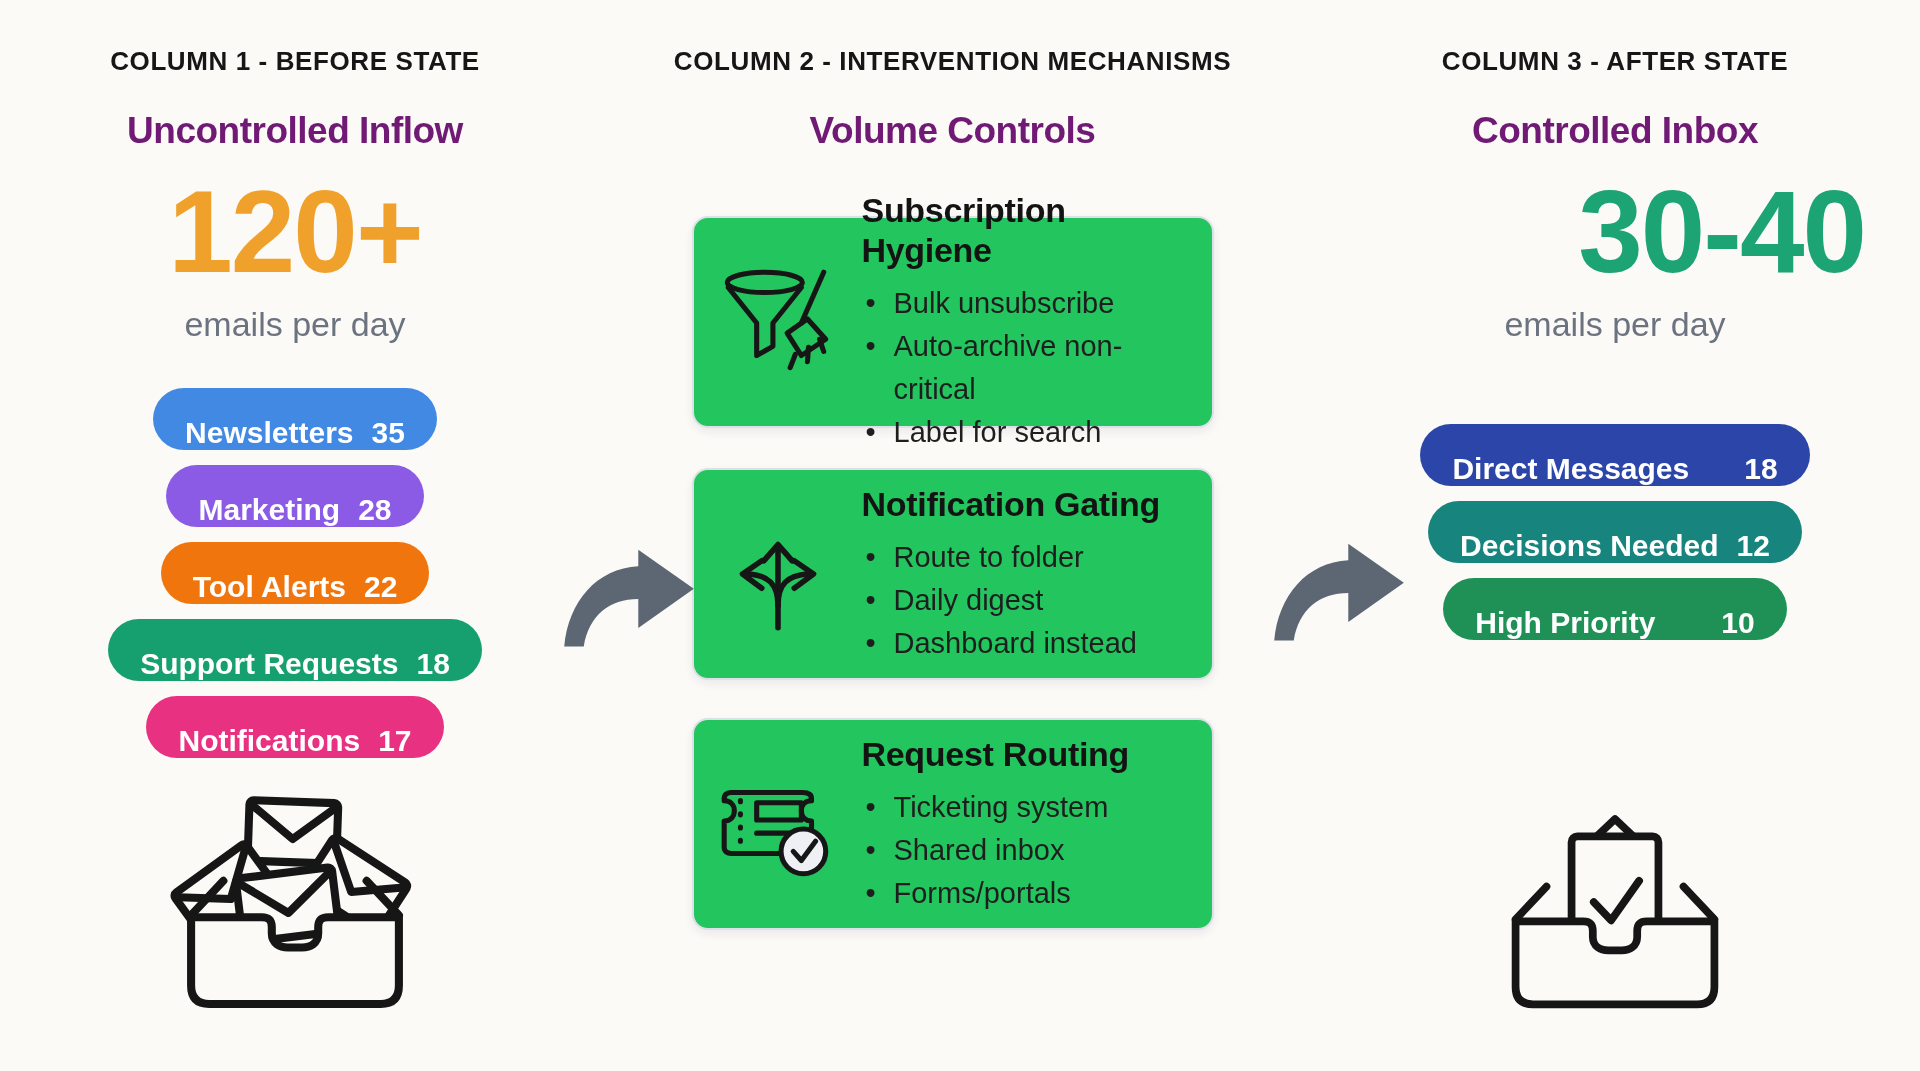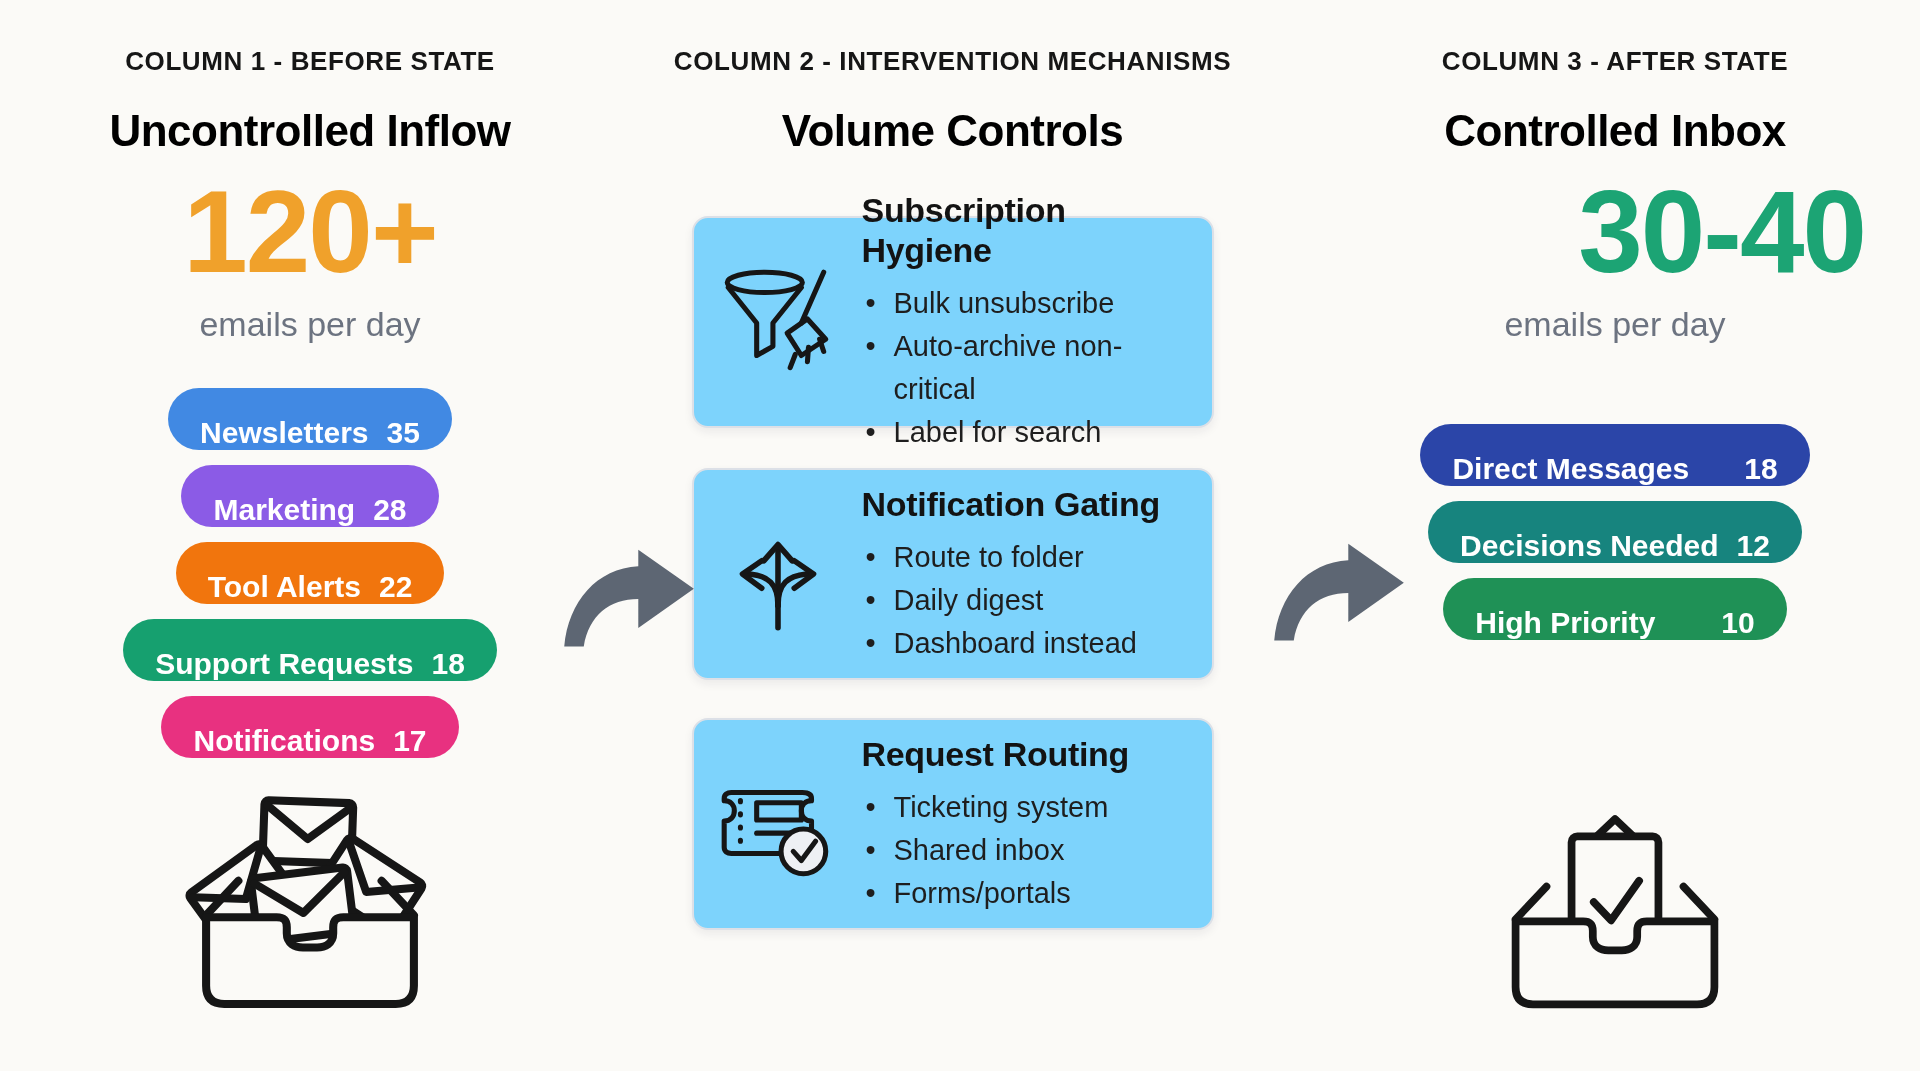--- a/index.html
+++ b/index.html
@@ -3,40 +3,40 @@
 <meta charset="utf-8">
 <style>
   html,body{margin:0;padding:0;background:#FBFAF7;}
   .canvas{
     position:relative;width:1920px;height:1071px;margin:0 auto;
     background:#FBFAF7;overflow:hidden;
     font-family:"Liberation Sans","DejaVu Sans",sans-serif;
     color:#141414;
   }
   .col{position:absolute;top:44px;text-align:center;}
-  .col-1{left:60px;width:500px;}
+  .col-1{left:45px;width:500px;}
   .col-2{left:640px;width:625px;}
   .col-3{left:1365px;width:500px;}
 
   .kicker{font-size:26px;font-weight:700;letter-spacing:.6px;color:#161616;line-height:34px;}
-  .col-title{font-size:44px;font-weight:700;margin-top:26px;line-height:54px;color:#000000;letter-spacing:-.5px;}
+  .col-title{font-size:37px;font-weight:700;margin-top:26px;line-height:54px;color:#701a75;letter-spacing:-.5px;}
   .metric{font-size:116px;font-weight:700;margin-top:18px;line-height:112px;letter-spacing:-2px;}
   .caption{font-size:34px;color:#6C7380;margin-top:16px;line-height:40px;}
 
   .pills{margin-top:44px;}
   .pills-3{margin-top:80px;}
   .pill{
     width:fit-content;margin:0 auto 15px auto;height:62px;border-radius:32px;
     display:flex;align-items:flex-end;padding:0 32px;color:#fff;font-size:30px;font-weight:600;
   }
   .pill .count{font-weight:700;margin-left:18px;}
 
   .card{
     width:522px;margin:0 auto;height:212px;border-radius:16px;
-    background:#7dd3fc;border:2px solid #DCE0E7;box-sizing:border-box;
+    background:#22c55e;border:2px solid #DCE0E7;box-sizing:border-box;
     box-shadow:0 4px 10px rgba(25,35,60,.07);
     display:flex;align-items:center;text-align:left;
   }
   .card-m1{margin-top:58px;}
   .card-m2{margin-top:40px;}
   .card-m3{margin-top:38px;}
   .card-icon{width:168px;display:flex;justify-content:center;align-items:center;flex:0 0 168px;}
   .card-body{flex:1;padding-right:14px;}
   .card-title{font-size:34px;font-weight:700;color:#131313;margin-bottom:12px;line-height:40px;letter-spacing:-.3px;}
   .bullet{font-size:29px;color:#1E1E1E;line-height:43px;position:relative;padding-left:32px;}

